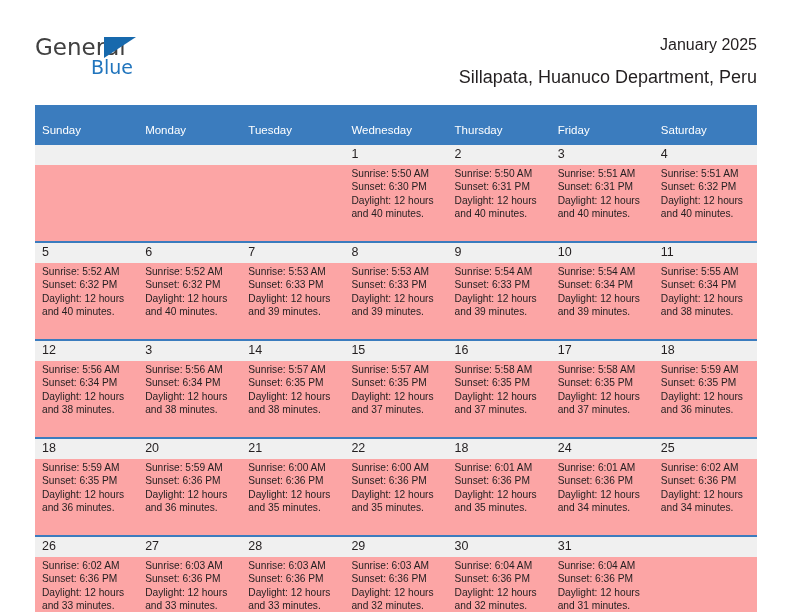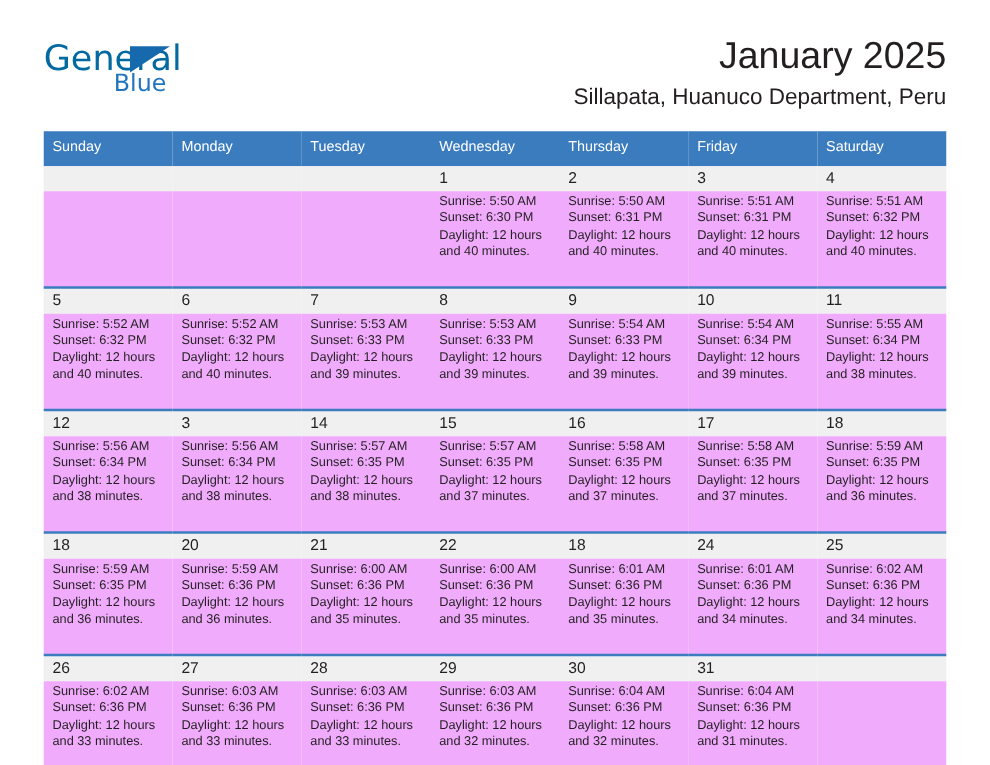--- a/index.html
+++ b/index.html
@@ -35,23 +35,23 @@
     position: absolute;
     left: 0;
     top: 6px;
     width: 200px;
     height: 56px;
   }
   .brand-logo .brand-general {
     position: absolute;
     left: 0;
     top: 0;
-    font-size: 28px;
+    font-size: 23px;
     letter-spacing: 0px;
-    color: #0369a1;
+    color: #404040;
     line-height: 26px;
     font-family: "DejaVu Sans", sans-serif;
   }
   .brand-logo .brand-blue {
     position: absolute;
     left: 56px;
     top: 20px;
     font-size: 19px;
     color: #2175bd;
     line-height: 26px;
@@ -67,21 +67,21 @@
     border-bottom: 21px solid transparent;
   }
 
   .title-block {
     position: absolute;
     right: 0;
     top: 0;
     text-align: right;
   }
   .cal-title {
-    font-size: 30px;
+    font-size: 16px;
     color: #231f20;
     line-height: 34px;
     white-space: nowrap;
   }
   .cal-subtitle {
     font-size: 18px;
     color: #231f20;
     line-height: 22px;
     margin-top: 4px;
     white-space: nowrap;
@@ -98,21 +98,21 @@
   }
 
   .calendar col { width: 103.143px; }
 
   .calendar thead th {
     background: #3b7cbe;
     color: #ffffff;
     font-size: 11.5px;
     font-weight: normal;
     text-align: left;
-    padding: 3px 0 6px 7px;
+    padding: 15px 0 6px 7px;
     height: 19px;
     vertical-align: middle;
   }
 
   .daynum-row td {
     background: #f0f0f0;
     border-top: 2px solid #3b7cbe;
     font-size: 12.5px;
     color: #231f20;
     padding: 2px 0 3px 7px;
@@ -121,21 +121,21 @@
   }
   .daynum-row.first td {
     border-top: none;
   }
   .daynum-row td.empty {
     background: #f0f0f0;
     color: transparent;
   }
 
   .detail-row td {
-    background: #f0abfc;
+    background: #fca5a5;
     font-size: 10.2px;
     color: #231f20;
     padding: 2px 5px 0 7px;
     vertical-align: top;
     height: 74px;
     line-height: 13.3px;
   }
   .detail-row td .line {
     display: block;
     white-space: nowrap;

